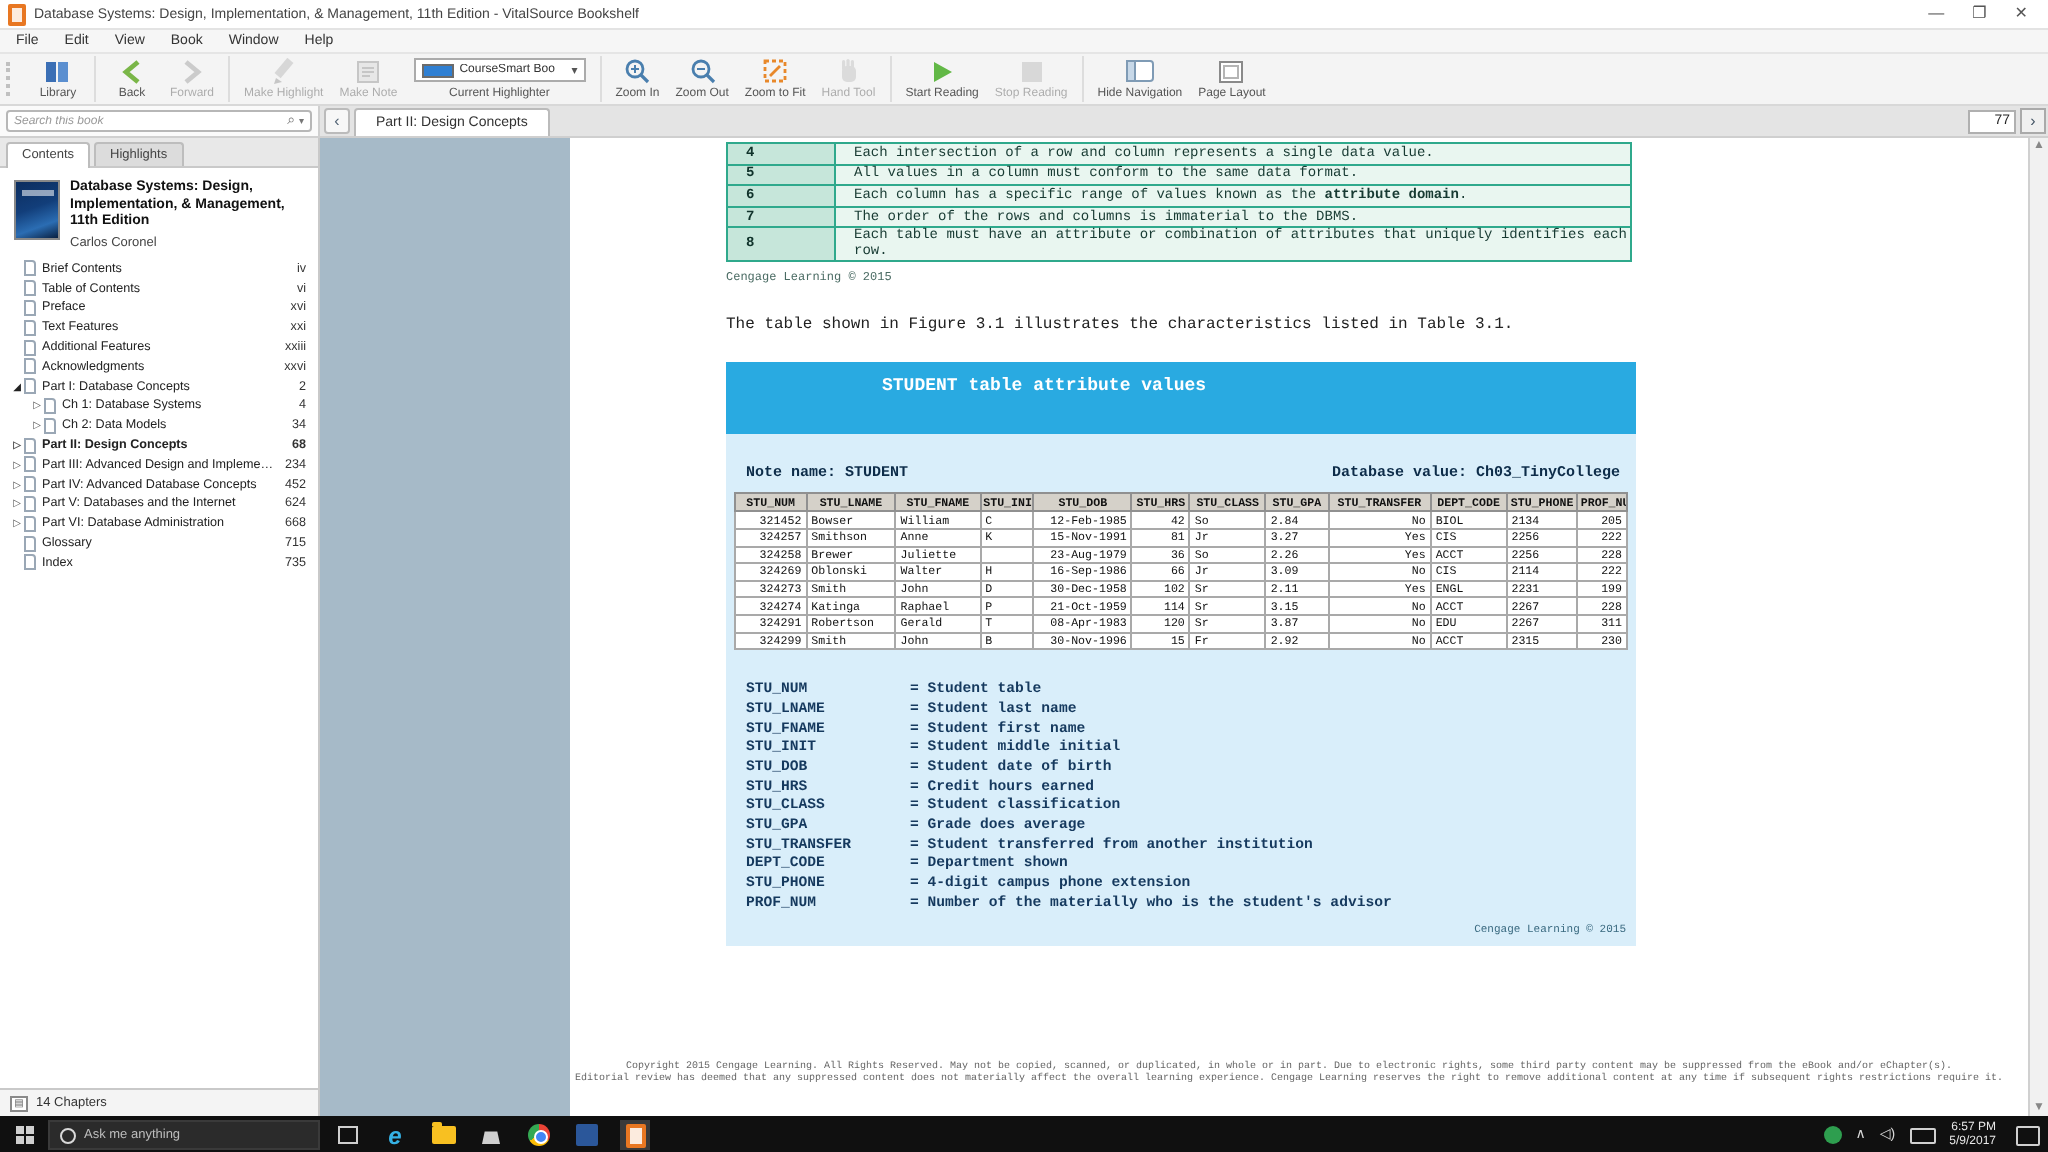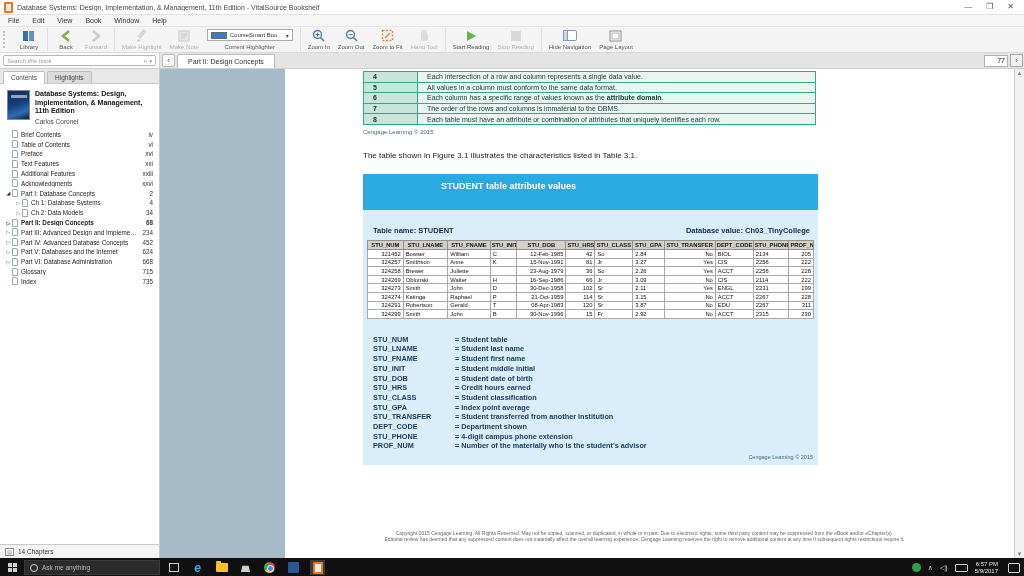--- a/index.html
+++ b/index.html
@@ -66,21 +66,21 @@
   .docic { width:6px; height:8px; background:#fff; border:1px solid #9aa7b5; flex:none; margin-right:3px; border-radius:0 2px 0 0;}
   .toc-row .tl { flex:1; overflow:hidden; text-overflow:ellipsis;}
   .toc-row .pg { flex:none; padding:0 3px 0 4px; color:#333;}
   .sbfoot { height:14px; border-top:1px solid #c9c9c9; background:#f4f4f4; display:flex; align-items:center; gap:4px; padding:0 5px; font-size:6.5px; color:#333;}
   .sbfoot .fic { width:9px; height:8px; border:1px solid #8a8a8a; background:#fff; font-size:5px; line-height:7px; text-align:center; color:#666;}
 
   .mainarea { flex:1; background:#a6bac8; position:relative; overflow:hidden;}
   .vsb { width:10px; background:#f1f1f1; border-left:1px solid #d0d0d0; display:flex; flex-direction:column; justify-content:space-between; align-items:center; padding:1px 0;}
   .vsb .ar { font-size:6px; color:#888; line-height:6px;}
 
-  .page { position:absolute; left:125px; top:0; right:0; bottom:0; background:#ffffff; }
+  .page { position:absolute; left:125px; top:0; right:0; bottom:0; background:#ffffff;font-family:Liberation Mono, monospace; }
 
   
   .t31 { margin:2px 0 0 78px; width:453px; border-collapse:collapse;}
   .t31 td { border:1px solid #2fa98c; font-size:7px; color:#173a32; height:10.6px; }
   .t31 td.n { width:54px; background:#c6e6da; font-weight:bold; padding-left:9px; color:#10332b;}
   .t31 td.d { background:#e9f6f0; padding-left:9px;}
   .credit { margin:4px 0 0 78px; font-size:6px; color:#4a6b63;}
 
   .para { margin:16px 0 0 78px; font-size:8px; color:#222; }
 
@@ -474,21 +474,21 @@
         </table>
         <div class="credit">Cengage Learning © 2015</div>
 
         <div class="para">The table shown in Figure 3.1 illustrates the characteristics listed in Table 3.1.</div>
 
         <div class="fig">
           <div class="figband">
             <div class="ft">STUDENT table attribute values</div>
           </div>
           <div class="fignames">
-            <span>Table name: STUDENT</span>
+            <span>Note name: STUDENT</span>
             <span>Database value: Ch03_TinyCollege</span>
           </div>
           <table class="grid">
             <thead id="grid-head">
                 <tr>
                   <th style="width: 8%;">STU_NUM</th>
                   <th style="width: 10%;">STU_LNAME</th>
                   <th style="width: 9.5%;">STU_FNAME</th>
                   <th style="width: 6%;">STU_INIT</th>
                   <th style="width: 11%;">STU_DOB</th>
@@ -640,21 +640,21 @@
               <div class="lrow">
                 <span class="term">STU_HRS</span>
                 <span class="def">= Credit hours earned</span>
               </div>
               <div class="lrow">
                 <span class="term">STU_CLASS</span>
                 <span class="def">= Student classification</span>
               </div>
               <div class="lrow">
                 <span class="term">STU_GPA</span>
-                <span class="def">= Index point average</span>
+                <span class="def">= Grade does average</span>
               </div>
               <div class="lrow">
                 <span class="term">STU_TRANSFER</span>
                 <span class="def">= Student transferred from another institution</span>
               </div>
               <div class="lrow">
                 <span class="term">DEPT_CODE</span>
                 <span class="def">= Department shown</span>
               </div>
               <div class="lrow">

